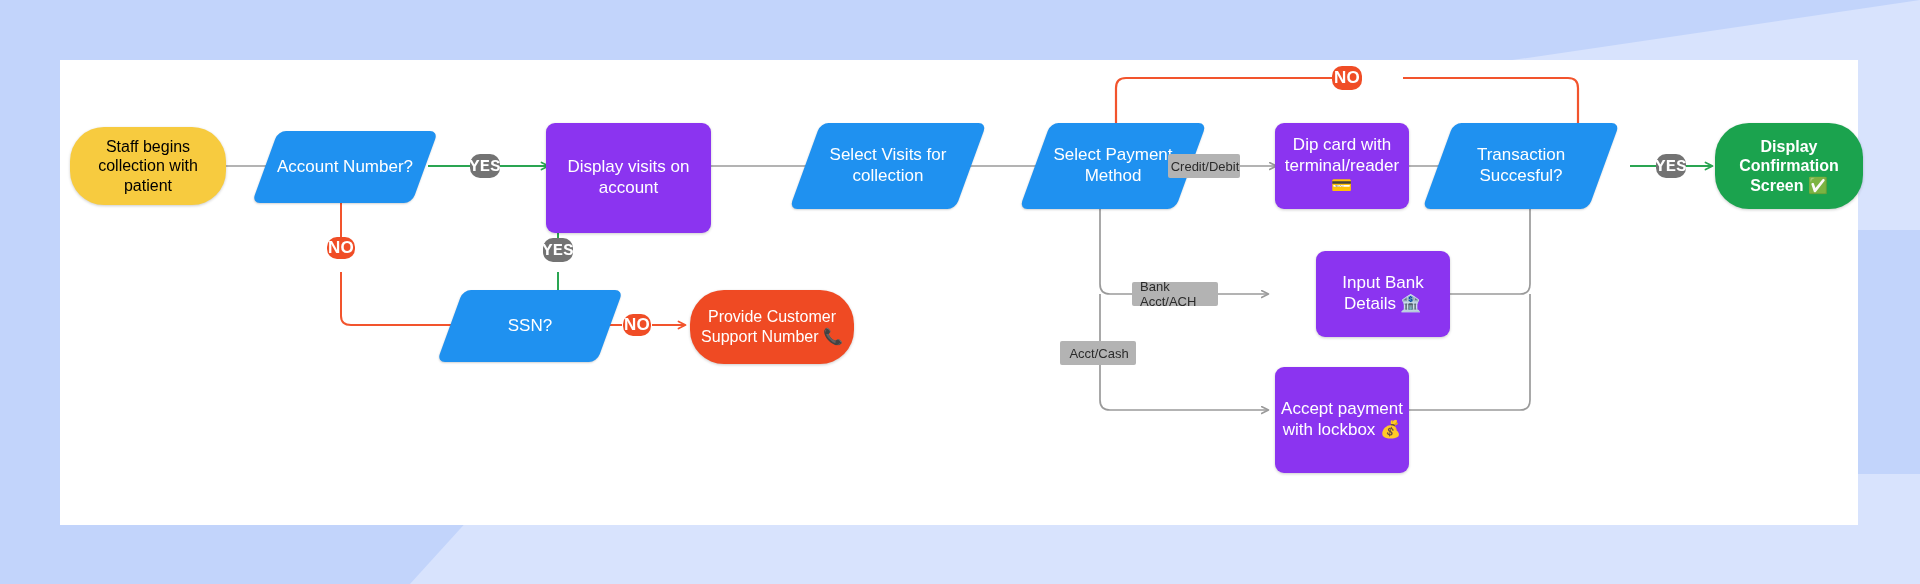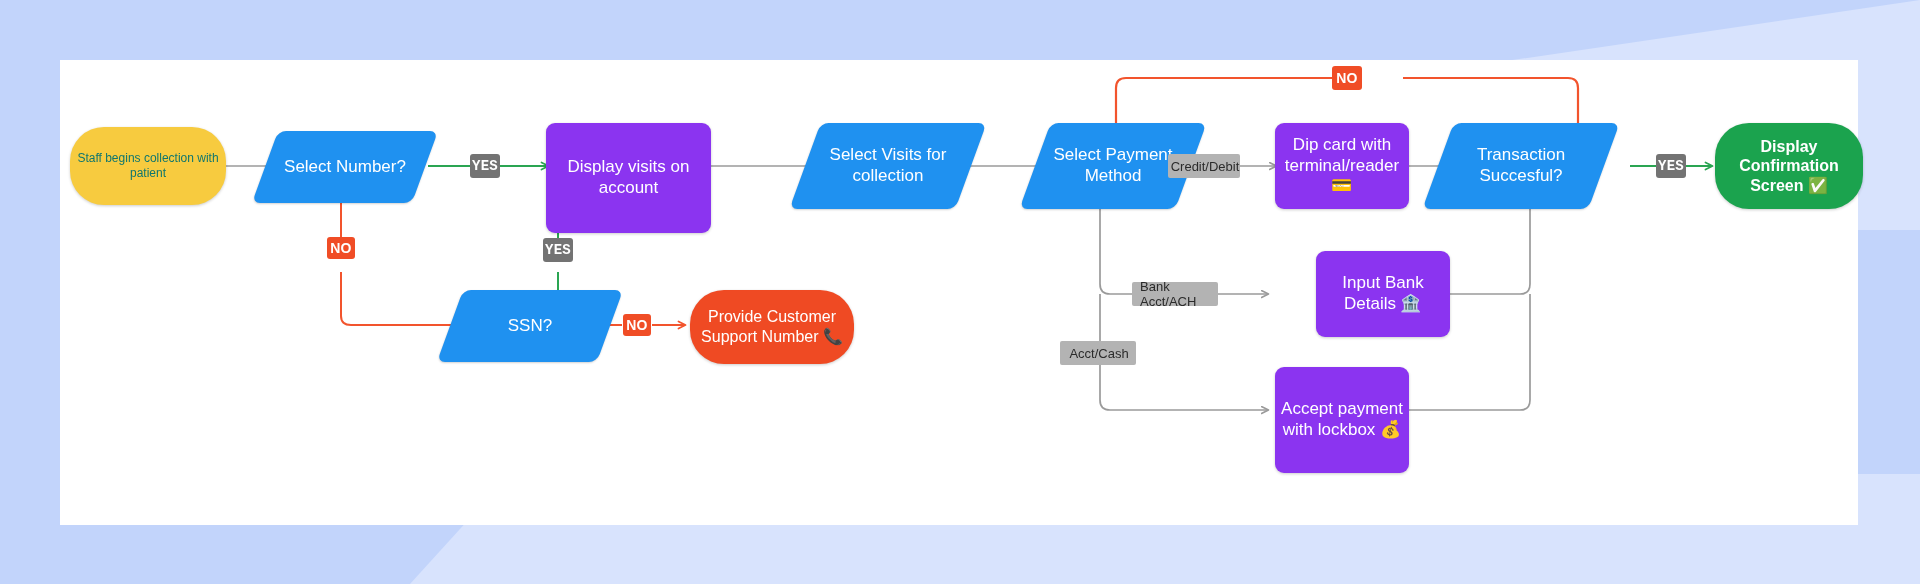--- a/index.html
+++ b/index.html
@@ -89,24 +89,24 @@
 
   
   .edge-label {
     position: absolute;
     z-index: 5;
     display: flex;
     align-items: center;
     justify-content: center;
     box-sizing: border-box;
     color: #ffffff;
-    font-size: 14px;
+    font-size: 17px;
     font-weight: 700;
     letter-spacing: 0.3px;
-    border-radius: 3px;
+    border-radius: 10px;
     padding: 3px 6px;
   }
   .edge-label.grey {
     background: #b3b3b3;
     color: #2b2b2b;
     font-weight: 400;
     font-size: 13px;
     letter-spacing: 0;
     border-radius: 2px;
     padding-left: 8px;
@@ -178,27 +178,27 @@
 
       <path d="M 1348,350 L 1460,350 Q 1470,350 1470,340 L 1470,234" fill="none" stroke="#9a9a9a" stroke-width="1.7"></path>
 
       <path d="M 1570,106 L 1596,106" fill="none" stroke="#2aa552" stroke-width="2"></path>
       <path d="M 1626,106 L 1652,106" fill="none" stroke="#2aa552" stroke-width="2" marker-end="url(#ah-green)"></path>
 
       <path d="M 1518,80 L 1518,28 Q 1518,18 1508,18 L 1343,18" fill="none" stroke="#f2542d" stroke-width="2.2"></path>
       <path d="M 1273,18 L 1066,18 Q 1056,18 1056,28 L 1056,74" fill="none" stroke="#f2542d" stroke-width="2.2" marker-end="url(#ah-red)"></path>
     </svg>
 
-    <div class="node terminator shadow" style="left:10px; top:67px; width:156px; height:78px; background:#f7cb3f; color:#0f766e; font-size:12px;">
+    <div class="node terminator shadow" style="left:10px; top:67px; width:156px; height:78px; background:#f7cb3f; color:#000000; font-size:16px;">
       <span class="lbl">Staff begins collection with patient</span>
     </div>
 
     <div class="node parallelogram" style="left:205px; top:71px; width:160px; height:72px; font-size:17px;">
       <span class="skew" style="background:#1f91f0;"></span>
-      <span class="lbl">Select Number?</span>
+      <span class="lbl">Account Number?</span>
     </div>
 
     <div class="node parallelogram" style="left:390px; top:230px; width:160px; height:72px; font-size:17px;">
       <span class="skew" style="background:#1f91f0;"></span>
       <span class="lbl">SSN?</span>
     </div>
 
     <div class="node terminator shadow" style="left:630px; top:230px; width:164px; height:74px; background:#ef4a23; font-size:16px;">
       <span class="lbl">Provide Customer Support Number 📞</span>
     </div>

